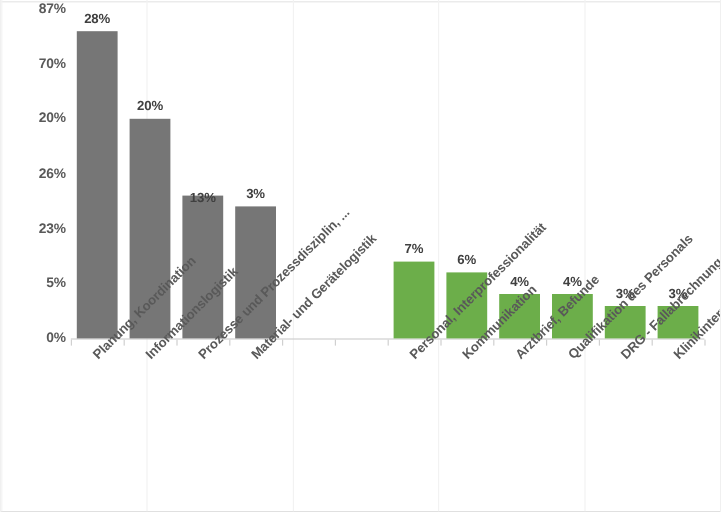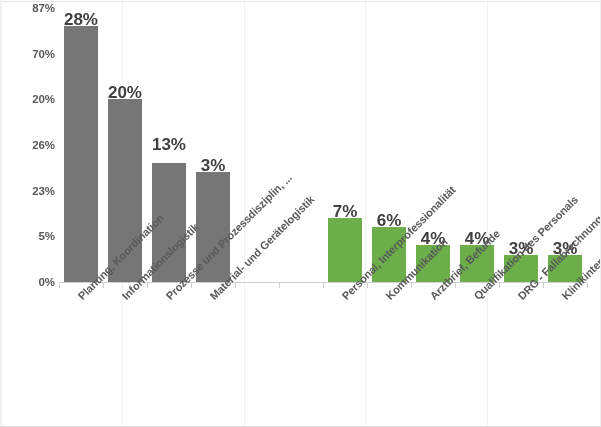--- a/index.html
+++ b/index.html
@@ -91,21 +91,21 @@
   
   .bar {
     position: absolute;
     bottom: 0;
   }
   .bar.gray  { background: #767676; }
   .bar.green { background: #6CAE4A; }
 
   .bar-label {
     position: absolute;
-    font-size: 17px;
+    font-size: 11px;
     font-weight: bold;
     color: #404040;
     text-align: center;
     white-space: nowrap;
     letter-spacing: -0.1px;
   }
 
   
   .cat-label {
     position: absolute;
@@ -156,21 +156,21 @@
       <div class="x-tick" style="left: 542px;"></div>
       <div class="x-tick" style="left: 586px;"></div>
     </div>
 
   <div id="plot-area">
       <div class="bar gray" title="Planung, Koordination 28%" style="left: 4.84px; width: 34.32px; height: 255.733px; background: rgb(118, 118, 118);"></div>
       <div class="bar-label" style="left: 4.84px; width: 34.32px; top: 2.26667px;">28%</div>
       <div class="bar gray" title="Informationslogistik 20%" style="left: 48.84px; width: 34.32px; height: 182.667px; background: rgb(118, 118, 118);"></div>
       <div class="bar-label" style="left: 48.84px; width: 34.32px; top: 75.3333px;">20%</div>
       <div class="bar gray" title="Prozesse und Prozessdisziplin, ... 13%" style="left: 92.84px; width: 34.32px; height: 118.733px; background: rgb(118, 118, 118);"></div>
-      <div class="bar-label" style="left: 92.84px; width: 34.32px; top: 127px;">13%</div>
+      <div class="bar-label" style="left: 92.84px; width: 34.32px; top: 151px;">13%</div>
       <div class="bar gray" title="Material- und Gerätelogistik 12%" style="left: 136.84px; width: 34.32px; height: 109.6px; background: rgb(118, 118, 118);"></div>
       <div class="bar-label" style="left: 136.84px; width: 34.32px; top: 148.4px;">3%</div>
       <div class="bar green" title="Personal, Interprofessionalität 7%" style="left: 268.84px; width: 34.32px; height: 63.9333px; background: rgb(108, 174, 74);"></div>
       <div class="bar-label" style="left: 268.84px; width: 34.32px; top: 194.067px;">7%</div>
       <div class="bar green" title="Kommunikation 6%" style="left: 312.84px; width: 34.32px; height: 54.8px; background: rgb(108, 174, 74);"></div>
       <div class="bar-label" style="left: 312.84px; width: 34.32px; top: 203.2px;">6%</div>
       <div class="bar green" title="Arztbrief, Befunde 4%" style="left: 356.84px; width: 34.32px; height: 36.5333px; background: rgb(108, 174, 74);"></div>
       <div class="bar-label" style="left: 356.84px; width: 34.32px; top: 221.467px;">4%</div>
       <div class="bar green" title="Qualifikation des Personals 4%" style="left: 400.84px; width: 34.32px; height: 36.5333px; background: rgb(108, 174, 74);"></div>
       <div class="bar-label" style="left: 400.84px; width: 34.32px; top: 221.467px;">4%</div>

